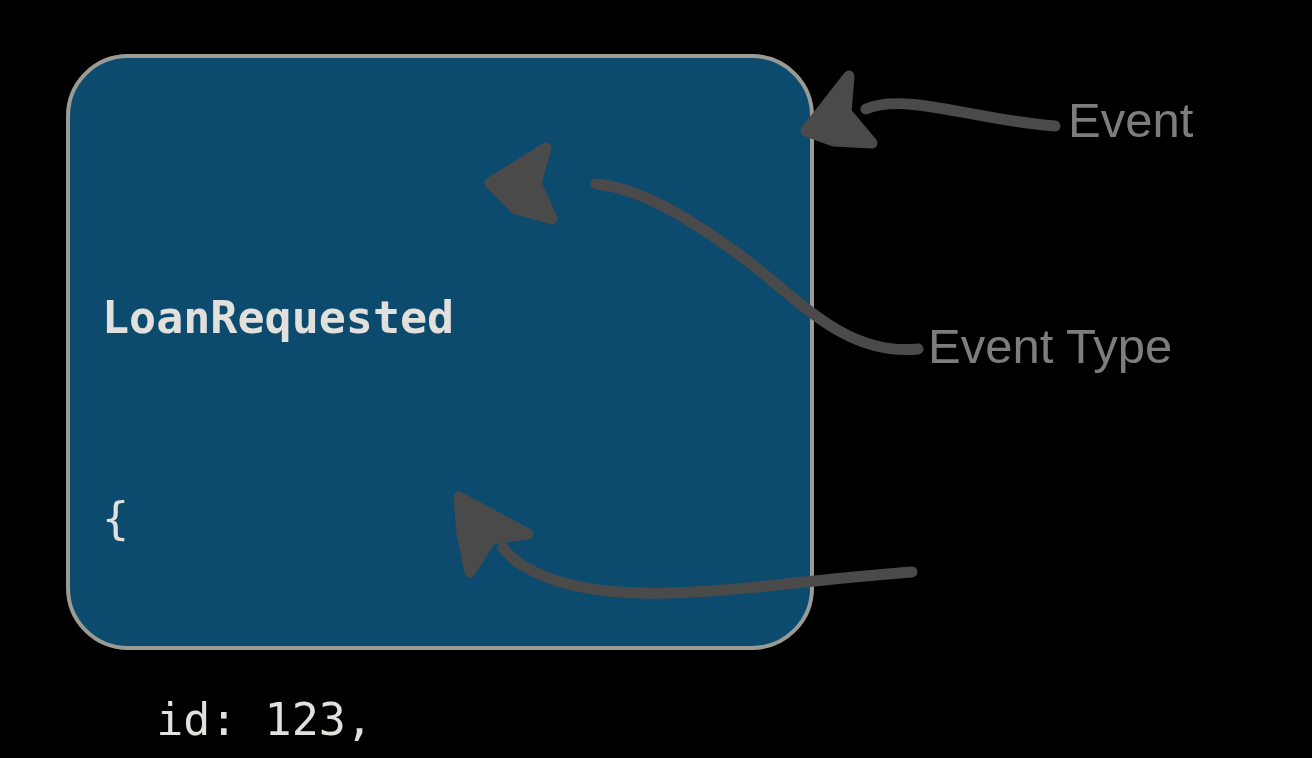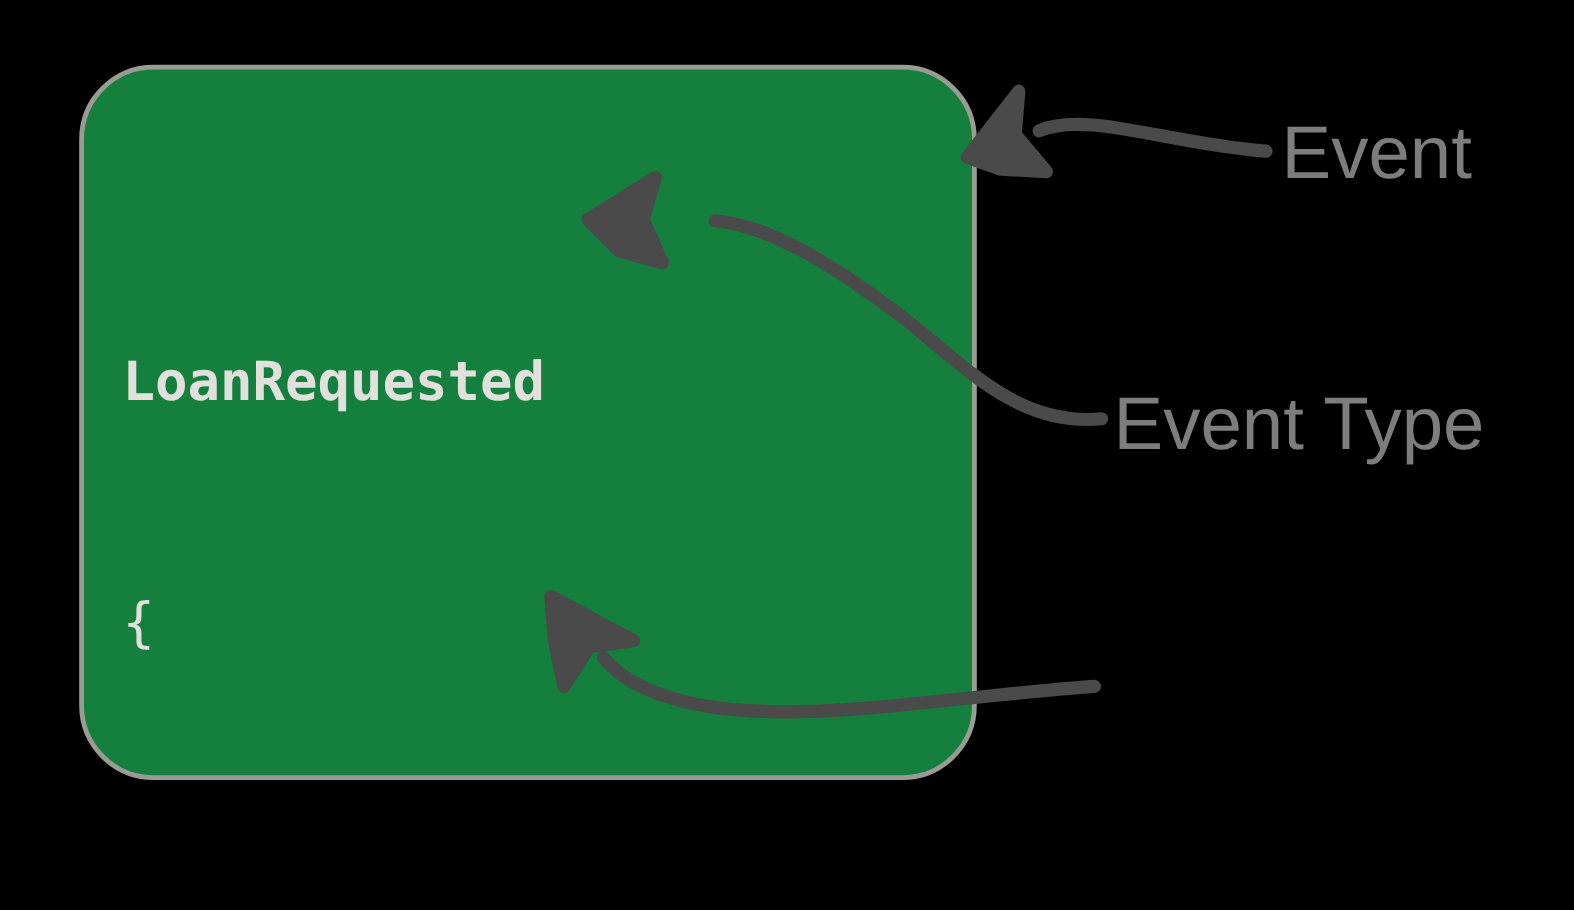--- a/index.html
+++ b/index.html
@@ -21,21 +21,21 @@
     height: 758px;
     background: #000000;
   }
   .event-card {
     position: absolute;
     left: 66px;
     top: 54px;
     width: 748px;
     height: 596px;
     box-sizing: border-box;
-    background: #15803d;
+    background: #0c4a6e;
     border: 4px solid #9b9b96;
     border-radius: 62px;
   }
   .card-text {
     position: absolute;
     left: 32px;
     top: 92px;
     width: 700px;
     font-family: "DejaVu Sans Mono", monospace;
     font-size: 45px;
@@ -55,38 +55,39 @@
   svg.overlay {
     position: absolute;
     left: 0; top: 0;
     width: 1312px;
     height: 758px;
     pointer-events: none;
   }
   .ann-label {
     position: absolute;
     font-family: "Liberation Sans", sans-serif;
-    font-size: 62px;
+    font-size: 49px;
     color: #7d7d7d;
     white-space: nowrap;
     letter-spacing: 0px;
   }
   #label-event     { left: 1068px; top: 92px; }
   #label-event-type{ left: 928px;  top: 318px; }
   #label-event-body{ left: 922px;  top: 543px; }
 </style>
 </head>
 <body>
 
 <div id="stage">
 
   <div class="event-card">
     <div class="card-text">
       <span class="evt-type">LoanRequested</span>
       <span class="body-line">{</span>
+      <span class="body-line">  id: 123,</span>
       
       
       
     </div>
   </div>
 
   <svg class="overlay" viewBox="0 0 1312 758">
 
     <g>
       <path d="M 1055,126 C 975,120 905,92 866,109" fill="none" stroke="#4a4a4a" stroke-width="11" stroke-linecap="round"></path>

